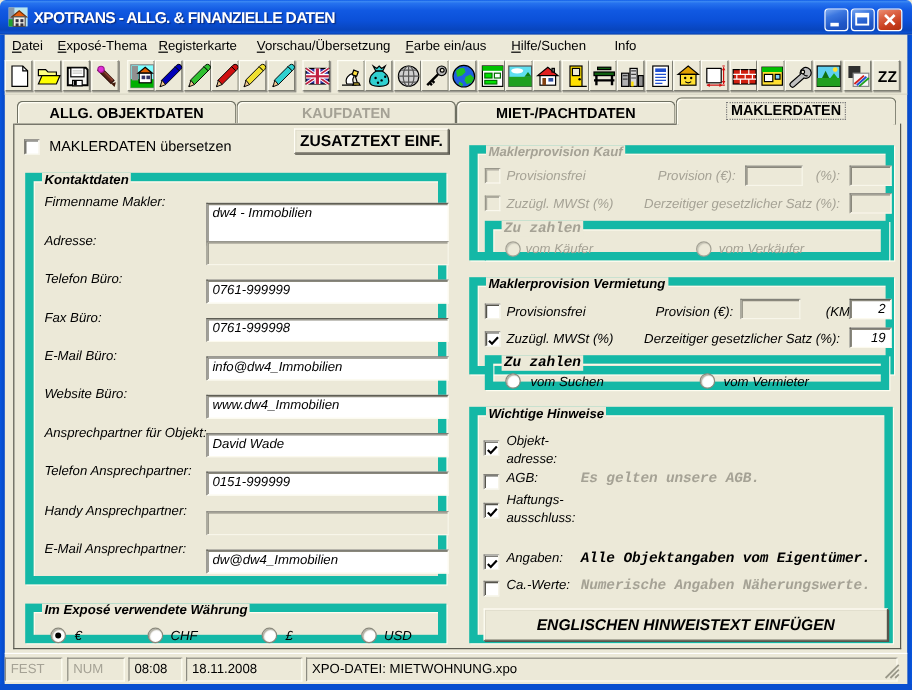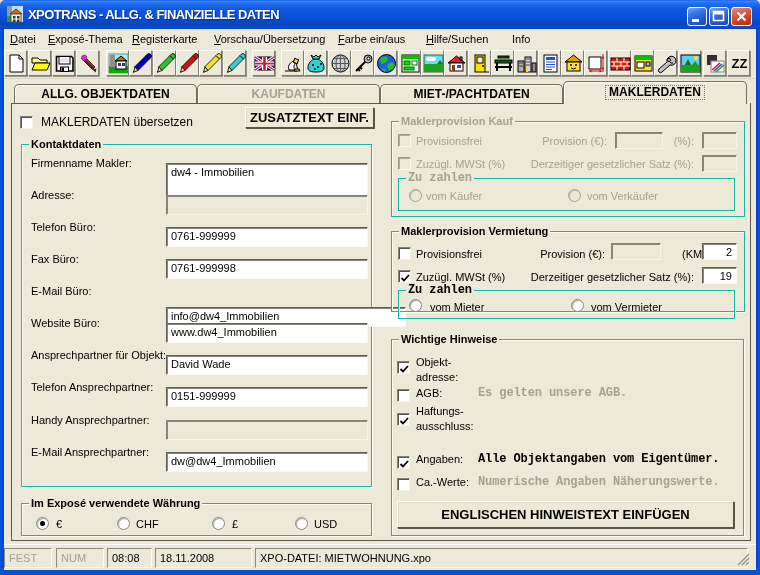--- a/index.html
+++ b/index.html
@@ -29,21 +29,21 @@
 .tab { position:absolute; top:84px; height:19px; background:#ece9d8;
   border:1px solid #6e7062; border-bottom:none; border-radius:5px 5px 0 0;
   box-shadow:inset 1px 1px 0 #fffef4;
   font-weight:bold; font-size:12px; text-align:center; line-height:19px; }
 .tab.active { top:81px; height:23px; line-height:21px; z-index:5; }
 .tab.active .foc { position:absolute; left:41px; right:41px; top:3px; bottom:4px; border:1px dotted #777; }
 #page { left:11px; top:103px; width:740px; height:438px; background:#ece9d8;
   border:1px solid #5a5a50; border-top:none; z-index:4; }
 #page .topline { position:absolute; left:0px; top:0px; width:552px; height:1px; background:#5a5a50; }
 
-.gbox { position:absolute; border:1px solid #14b8a6; box-shadow:1px 1px 0 #fffdf0, inset 1px 1px 0 #fffdf0; }
+.gbox { position:absolute; border:7px solid #14b8a6; box-shadow:1px 1px 0 #fffdf0, inset 1px 1px 0 #fffdf0;font-style:italic; }
 .glab { position:absolute; top:-7px; left:7px; background:#ece9d8; padding:0 2px; font-weight:bold; font-size:11px; line-height:13px; white-space:nowrap; }
 .cb { position:absolute; width:13px; height:13px; background:#fff;
   border:1px solid; border-color:#84827a #f6f4e8 #f6f4e8 #84827a; box-shadow:inset 1px 1px 0 #55544c; }
 .cb.dis { background:#ece9d8; border-color:#99978b #faf8ee #faf8ee #99978b; box-shadow:inset 1px 1px 0 #aeac9f; }
 .cb svg { position:absolute; left:0px; top:1px; }
 .rad { position:absolute; width:13px; height:13px; border-radius:50%; background:#fff; border:1px solid #8a897c; box-shadow:inset 1px 1px 1px #b0aea0; }
 .rad.dis { background:#ece9d8; border-color:#a3a194; box-shadow:inset 1px 1px 1px #c4c2b4; }
 .rad .dot { position:absolute; left:3px; top:3px; width:5px; height:5px; border-radius:50%; background:#000; }
 .tx { position:absolute; background:#fff; border:1px solid; border-color:#5f5e55 #fcfaee #fcfaee #5f5e55;
   box-shadow:inset 1px 1px 0 #8a887c; font-size:11px; line-height:17px; padding-left:4px; white-space:nowrap; }
@@ -366,21 +366,21 @@
   <div class="glab">Kontaktdaten</div>
   <div class="lab" style="left:9px;top:12px">Firmenname Makler:</div>
   <div class="tx" style="left:144px;top:18px;width:202px;height:36px">dw4 - Immobilien</div>
   <div class="lab" style="left:9px;top:44px">Adresse:</div>
   <div class="tx dis" style="left:144px;top:50px;width:202px;height:20px"></div>
   <div class="lab" style="left:9px;top:76px">Telefon Büro:</div>
   <div class="tx" style="left:144px;top:82px;width:202px;height:20px">0761-999999</div>
   <div class="lab" style="left:9px;top:108px">Fax Büro:</div>
   <div class="tx" style="left:144px;top:114px;width:202px;height:20px">0761-999998</div>
   <div class="lab" style="left:9px;top:140px">E-Mail Büro:</div>
-  <div class="tx" style="left:144px;top:162px;width:240px;height:20px">info@dw4_Immobilien</div>
+  <div class="tx" style="left:144px;top:146px;width:202px;height:20px">info@dw4_Immobilien</div>
   <div class="lab" style="left:9px;top:172px">Website Büro:</div>
   <div class="tx" style="left:144px;top:178px;width:202px;height:20px">www.dw4_Immobilien</div>
   <div class="lab" style="left:9px;top:204px">Ansprechpartner für Objekt:</div>
   <div class="tx" style="left:144px;top:210px;width:202px;height:20px">David Wade</div>
   <div class="lab" style="left:9px;top:236px">Telefon Ansprechpartner:</div>
   <div class="tx" style="left:144px;top:242px;width:202px;height:20px">0151-999999</div>
   <div class="lab" style="left:9px;top:269px">Handy Ansprechpartner:</div>
   <div class="tx dis" style="left:144px;top:275px;width:202px;height:20px"></div>
   <div class="lab" style="left:9px;top:301px">E-Mail Ansprechpartner:</div>
   <div class="tx" style="left:144px;top:307px;width:202px;height:20px">dw@dw4_Immobilien</div>
@@ -432,21 +432,21 @@
         <svg width="13" height="13" viewBox="0 0 13 13">
           <path d="M2.5 6 L5 8.5 L10 3" fill="none" stroke="#000" stroke-width="1.8"></path>
         </svg>
       </div>
   <div class="lab" style="left:24px;top:39px">Zuzügl. MWSt (%)</div>
   <div class="lab" style="left:130px;top:39px;width:172px;text-align:right">Derzeitiger gesetzlicher Satz (%):</div>
   <div class="tx" style="left:310px;top:35px;width:35px;height:17px;text-align:right;padding:0 4px 0 0">19</div>
   <div class="gbox" style="left:6px;top:58px;width:337px;height:29px">
     <div class="glab mono">Zu zahlen</div>
     <div class="rad" style="left:10px;top:8px"></div>
-    <div class="lab" style="left:31px;top:10px">vom Mieter</div>
+    <div class="lab" style="left:31px;top:10px">vom Suchen</div>
     <div class="rad" style="left:172px;top:8px"></div>
     <div class="lab" style="left:192px;top:10px">vom Vermieter</div>
   </div>
 </div>
 
 <div class="gbox" style="left:379px;top:236px;width:353px;height:197px">
   <div class="glab">Wichtige Hinweise</div>
   <div class="cb" style="left:5px;top:21px">
         <svg width="13" height="13" viewBox="0 0 13 13">
           <path d="M2.5 6 L5 8.5 L10 3" fill="none" stroke="#000" stroke-width="1.8"></path>

